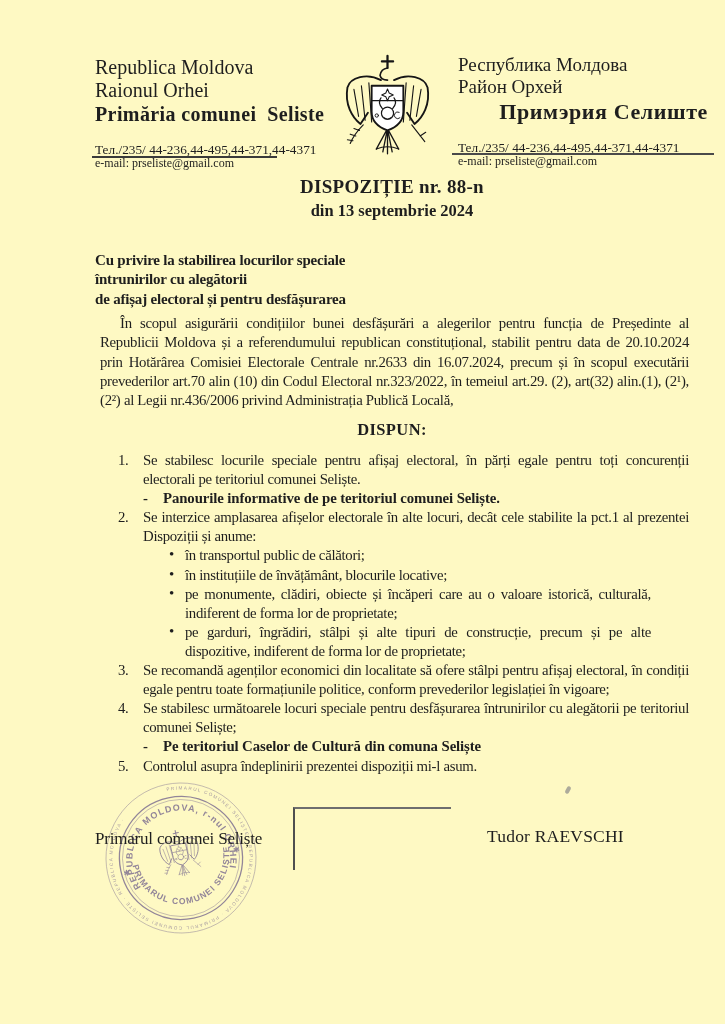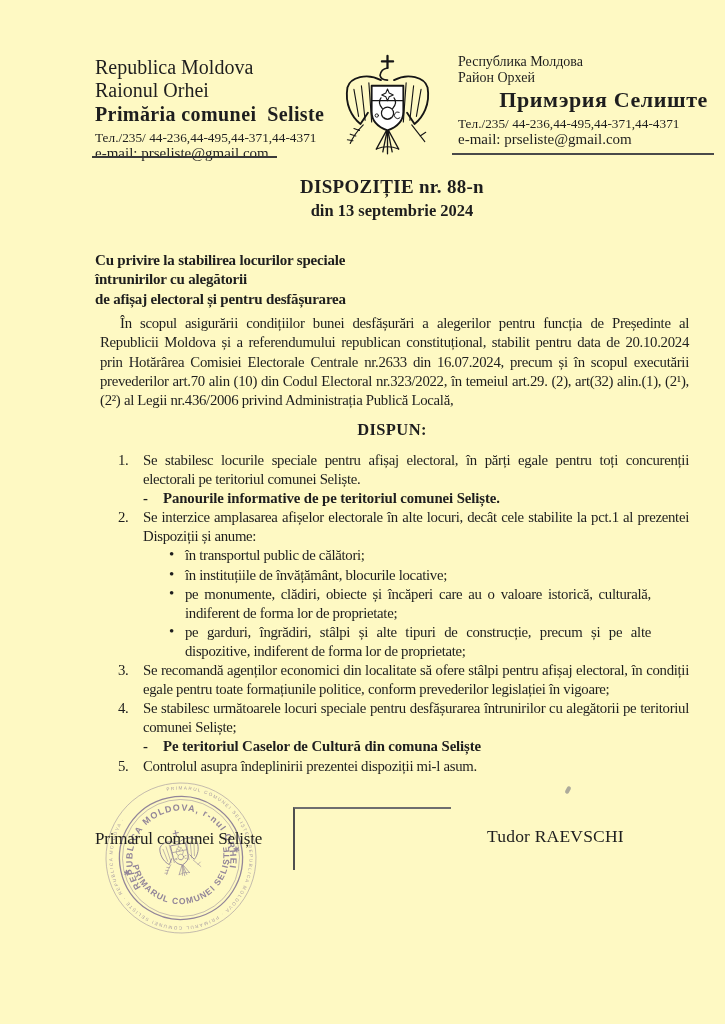--- a/index.html
+++ b/index.html
@@ -7,25 +7,25 @@
     position:relative;width:725px;height:1024px;margin:0 auto;
     background:#fef9c3;overflow:hidden;
     font-family:"Liberation Serif","DejaVu Serif",serif;
     color:#1e1e1e;
   }
   
   .h-block{position:absolute;line-height:1.16;}
   .h-left{left:95px;top:56px;width:260px;}
   .h-right{left:458px;top:54px;width:250px;}
   .h-line1,.h-line2{font-size:20px;}
-  .h-right .h-line1,.h-right .h-line2{font-size:14px;}
+  .h-right .h-line1,.h-right .h-line2{font-size:19px;}
   .h-office{font-size:20px;font-weight:bold;letter-spacing:.4px;white-space:pre;margin-top:1px;}
   .h-right .h-office{font-size:22px;letter-spacing:.6px;text-align:right;}
-  .h-phone{font-size:13.3px;margin-top:3px;white-space:nowrap;}
-  .h-email{font-size:15px;font-family:Liberation Serif, serif;}
+  .h-phone{font-size:13.3px;margin-top:15px;white-space:nowrap;}
+  .h-email{font-size:12px;font-family:Liberation Serif, serif;}
   .rule{position:absolute;background:#3a3a3a;}
   .rule-left{left:92px;top:156px;width:185px;height:2px;}
   .rule-right{left:452px;top:153px;width:262px;height:1.6px;background:#4a4a4a;}
   
   .arms-top{position:absolute;left:340px;top:54px;width:95px;height:110px;color:#161616;}
   .arms-top svg{width:100%;height:100%;}
   
   .title-wrap{position:absolute;left:95px;width:594px;top:176px;text-align:center;}
   .doc-title{font-size:19px;font-weight:bold;letter-spacing:.3px;}
   .doc-date{font-size:16.5px;font-weight:bold;margin-top:3px;}

